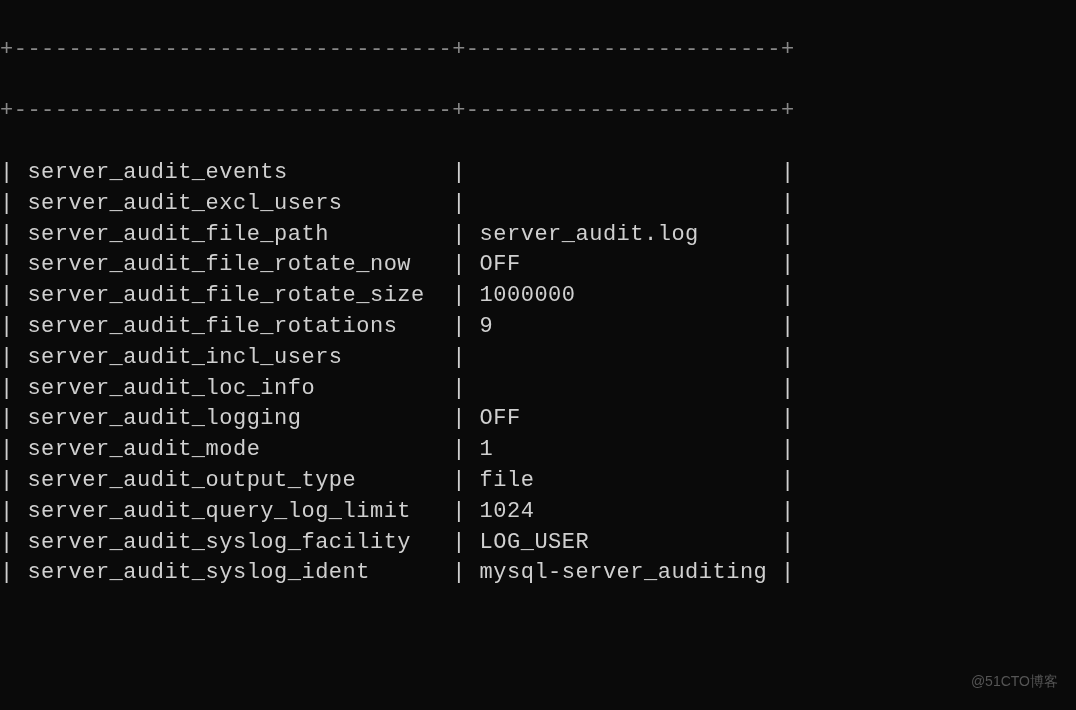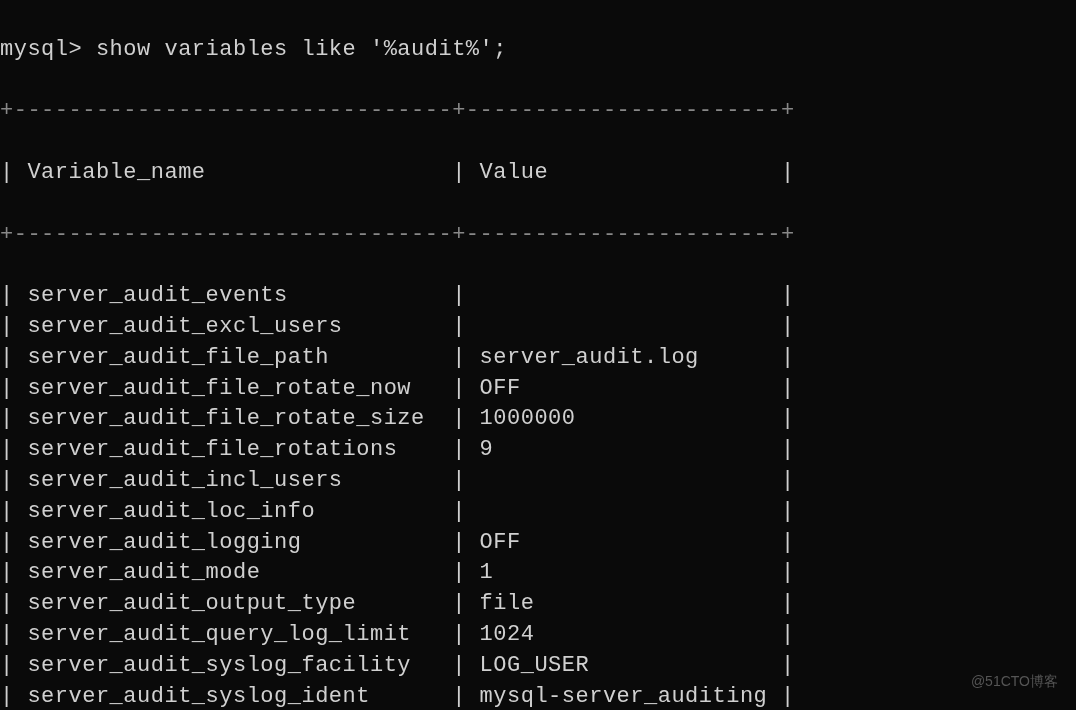--- a/index.html
+++ b/index.html
@@ -38,22 +38,20 @@
       color: #555;
       font-size: 14px;
       font-family: sans-serif;
       text-align: right;
     }
   </style>
 </head>
 <body>
 
 <div class="terminal">
-<div class="prompt-line">mysql&gt; show variables like '%audit%';</div>
 <div class="border-line">+--------------------------------+-----------------------+</div>
-<div class="row" id="header-row">| Variable_name                  | Value                 |</div>
 <div class="border-line">+--------------------------------+-----------------------+</div>
 <div id="rows-container"><div class="row">| server_audit_events            |                       |</div><div class="row">| server_audit_excl_users        |                       |</div><div class="row">| server_audit_file_path         | server_audit.log      |</div><div class="row">| server_audit_file_rotate_now   | OFF                   |</div><div class="row">| server_audit_file_rotate_size  | 1000000               |</div><div class="row">| server_audit_file_rotations    | 9                     |</div><div class="row">| server_audit_incl_users        |                       |</div><div class="row">| server_audit_loc_info          |                       |</div><div class="row">| server_audit_logging           | OFF                   |</div><div class="row">| server_audit_mode              | 1                     |</div><div class="row">| server_audit_output_type       | file                  |</div><div class="row">| server_audit_query_log_limit   | 1024                  |</div><div class="row">| server_audit_syslog_facility   | LOG_USER              |</div><div class="row">| server_audit_syslog_ident      | mysql-server_auditing |</div></div>
 
 
 </div>
 
 <div class="watermark">@51CTO博客</div>
 
 </body></html>

